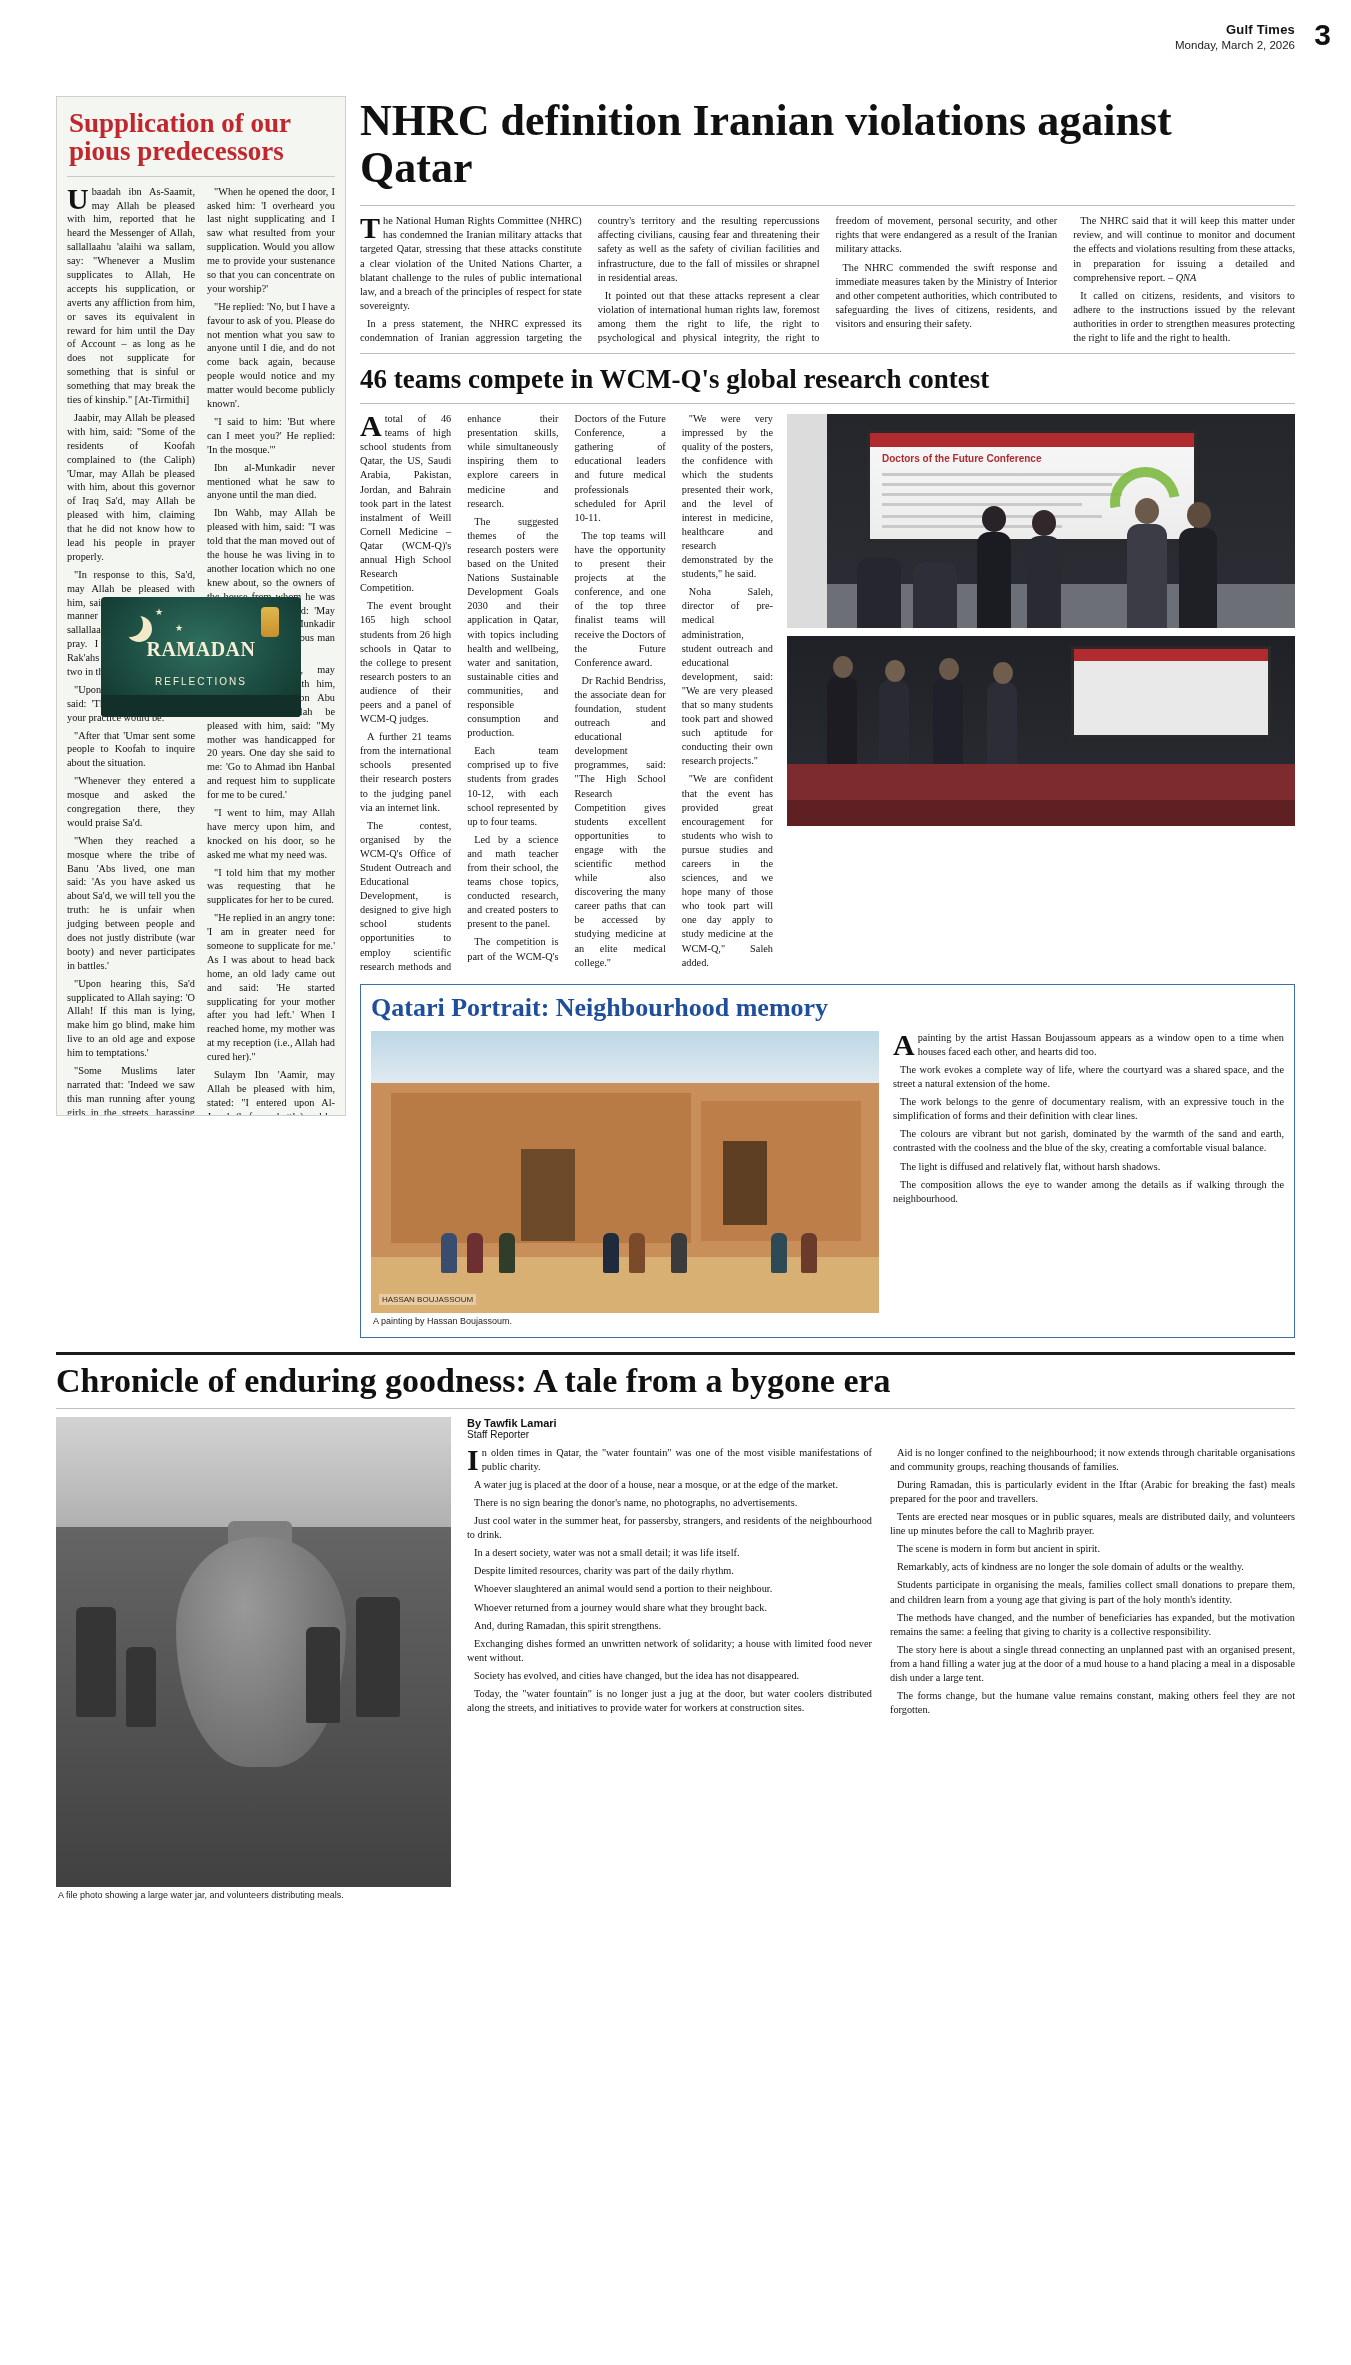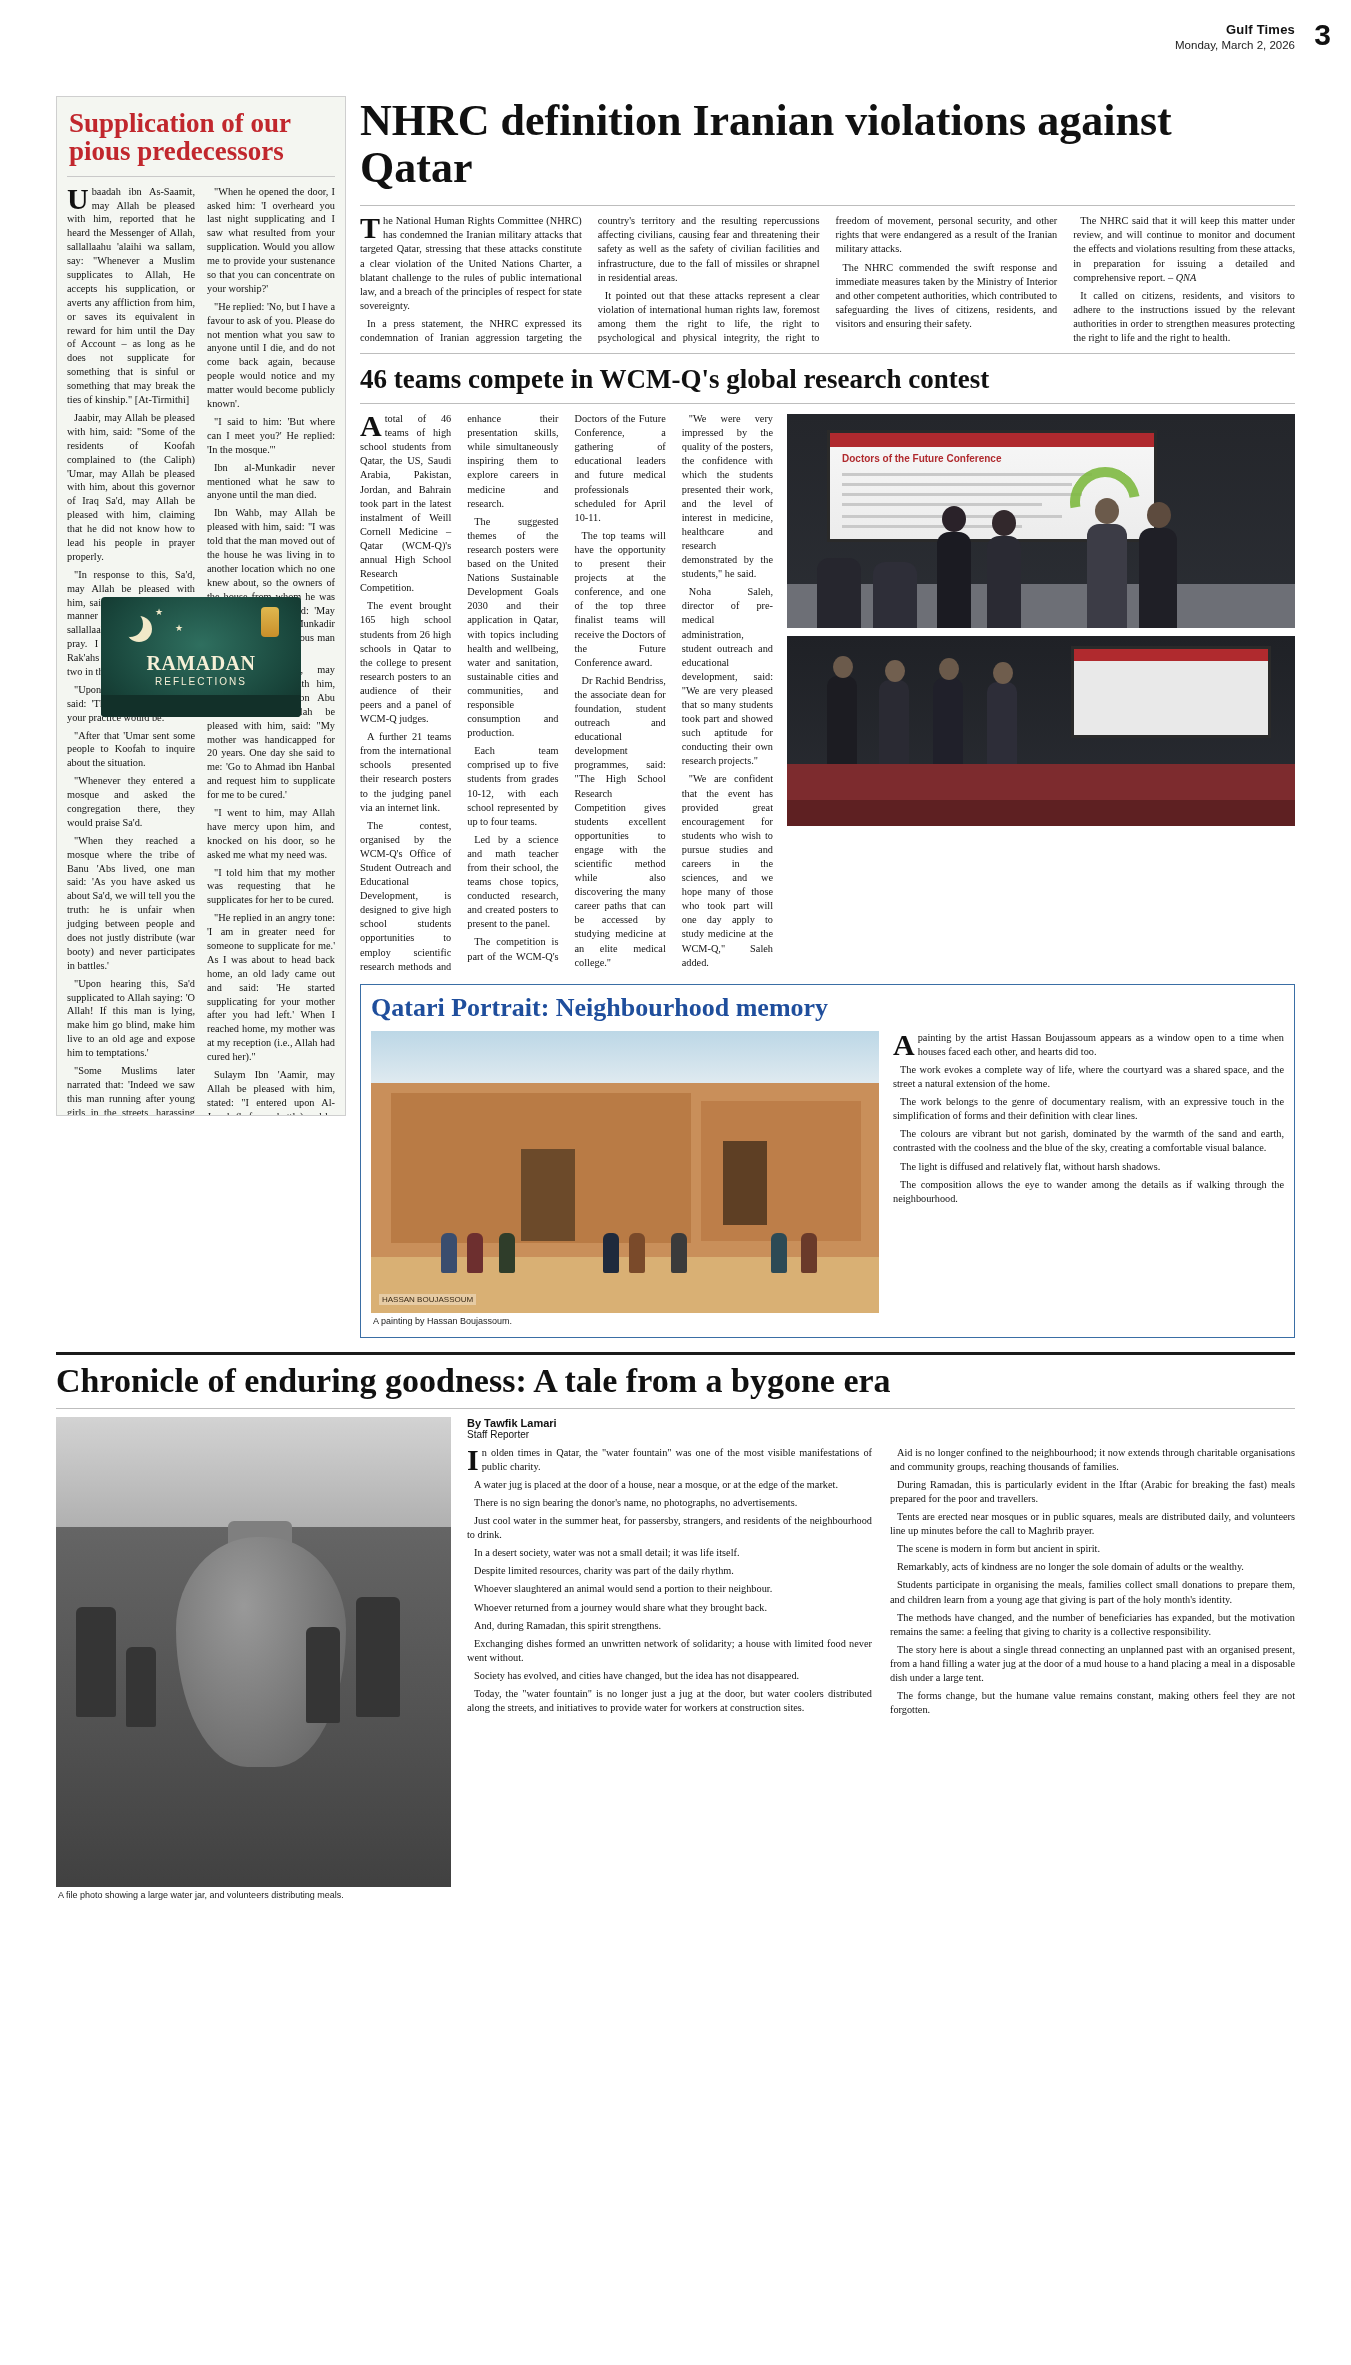--- a/index.html
+++ b/index.html
@@ -149,21 +149,21 @@
     box-shadow: 9px 5px 0 0 #f2e9c8;
     background: transparent;
   }
   .ramadan-badge .star { position:absolute; color:#f2e9c8; font-size:9px; }
   .ramadan-badge .lantern {
     position:absolute; right: 22px; top: 10px; width: 18px; height: 30px;
     background: linear-gradient(#e0b84f,#c98f2a);
     border-radius: 4px;
   }
   .ramadan-badge .rtitle {
-    position: absolute; left: 0; right: 0; top: 55px;
+    position: absolute; left: 0; right: 0; top: 41px;
     font-family: "Liberation Serif", serif;
     font-weight: bold; font-size: 20px; letter-spacing: .5px;
     color: #f6efd6;
   }
   .ramadan-badge .rsub {
     position: absolute; left: 0; right: 0; top: 79px;
     font-family: "Liberation Sans", sans-serif;
     font-size: 10px; letter-spacing: 2px; color: #f6efd6;
   }
   .ramadan-badge .arch {
@@ -225,20 +225,21 @@
     background: #dcdcdc;
   }
   .photo.p1 { height: 214px; }
   .photo.p2 { height: 190px; margin-top: 8px; }
 
   
   .conf1 {
     position:absolute; inset:0;
     background:
       linear-gradient(#24262b 0%, #2b2e34 100%);
+    margin-left: 40px;
   }
   .conf1 .screen {
     position:absolute; left:40px; top:16px; width:330px; height:112px;
     background: linear-gradient(#f7f7f7,#ececec);
     border: 3px solid #2a2a2a;
   }
   .conf1 .screen .bar { position:absolute; left:0; right:0; top:0; height:14px; background:#b02a2e; }
   .conf1 .screen .ttl { position:absolute; left:12px; top:20px; font-family:"Liberation Sans",sans-serif; font-size:10px; color:#b02a2e; font-weight:bold;}
   .conf1 .screen .ln { position:absolute; left:12px; height:3px; background:#c9c9c9; }
   .conf1 .swoosh { position:absolute; right:14px; top:34px; width:70px; height:70px; border-radius:50%; border:10px solid #7fba42; border-right-color:transparent; border-bottom-color:transparent; transform:rotate(35deg); opacity:.9;}

